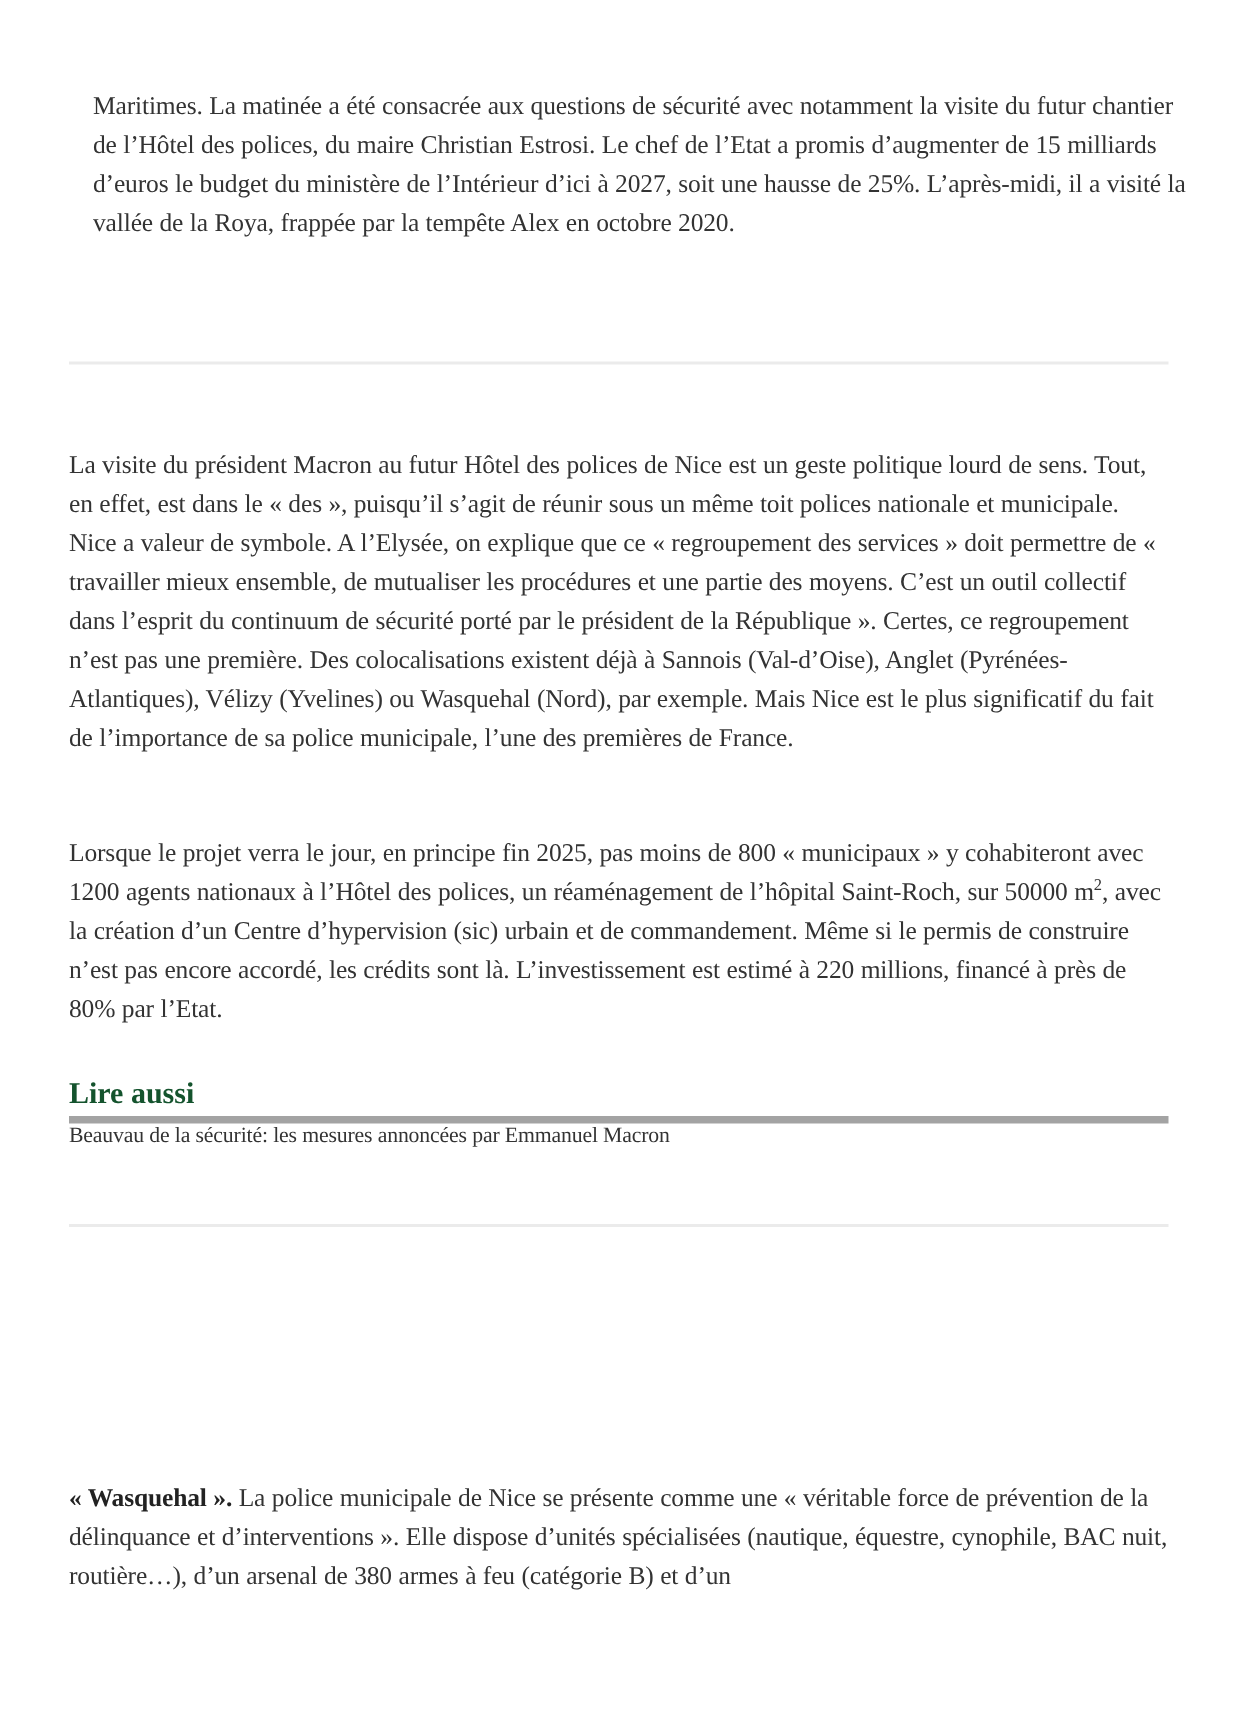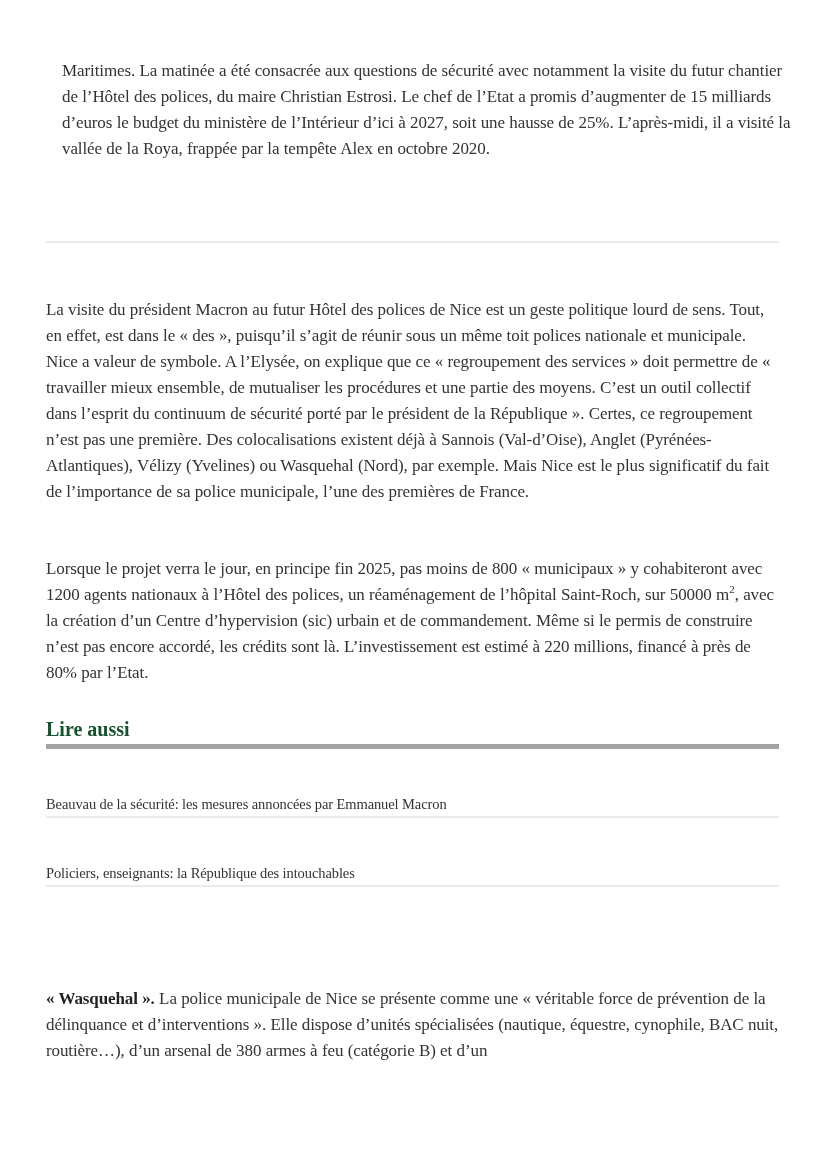--- a/index.html
+++ b/index.html
@@ -56,21 +56,21 @@
     }
     .related-list {
       list-style: none;
       margin: 0;
       padding: 0;
     }
     .related-item {
       height: 69px;
       border-bottom: 2px solid #ebebeb;
       display: flex;
-      align-items: flex-end;
+      align-items: flex-start;
       box-sizing: border-box;
       padding-bottom: 3px;
     }
     .related-item a {
       font-size: 14.5px;
       color: #333333;
       text-decoration: none;
       letter-spacing: -0.1px;
     }
     .p4 { position: absolute; top: 986px; left: 0; width: 740px; }
@@ -89,21 +89,18 @@
   <p class="para p2">La visite du président Macron au futur Hôtel des polices de Nice est un geste politique lourd de sens. Tout, en effet, est dans le « des », puisqu’il s’agit de réunir sous un même toit polices nationale et municipale. Nice a valeur de symbole. A l’Elysée, on explique que ce « regroupement des services » doit permettre de « travailler mieux ensemble, de mutualiser les procédures et une partie des moyens. C’est un outil collectif dans l’esprit du continuum de sécurité porté par le président de la République ». Certes, ce regroupement n’est pas une première. Des colocalisations existent déjà à Sannois (Val-d’Oise), Anglet (Pyrénées-Atlantiques), Vélizy (Yvelines) ou Wasquehal (Nord), par exemple. Mais Nice est le plus significatif du fait de l’importance de sa police municipale, l’une des premières de France.</p>
 
   <p class="para p3"><span>Lorsque le projet verra le jour, en principe fin 2025, pas moins de 800 « municipaux » y cohabiteront avec 1200 agents nationaux à l’Hôtel des polices, un réaménagement de l’hôpital Saint-Roch, sur 50000 m</span><sup>2</sup><span>, avec la création d’un Centre d’hypervision (sic) urbain et de commandement. Même si le permis de construire n’est pas encore accordé, les crédits sont là. L’investissement est estimé à 220 millions, financé à près de 80% par l’Etat.</span></p>
 
   <section class="related">
     <h3 class="related-title">Lire aussi</h3>
     <ul class="related-list">
       <li class="related-item">
         <a href="#">Beauvau de la sécurité: les mesures annoncées par Emmanuel Macron</a>
       </li>
-      <li class="related-item">
-        <a href="#">Policiers, enseignants: la République des intouchables</a>
-      </li>
     </ul>
   </section>
 
   <p class="para p4"><strong class="lead">« Wasquehal ».</strong><span> La police municipale de Nice se présente comme une « véritable force de prévention de la délinquance et d’interventions ». Elle dispose d’unités spécialisées (nautique, équestre, cynophile, BAC nuit, routière…), d’un arsenal de 380 armes à feu (catégorie B) et d’un</span></p>
 
 </main>
 
 </body></html>

